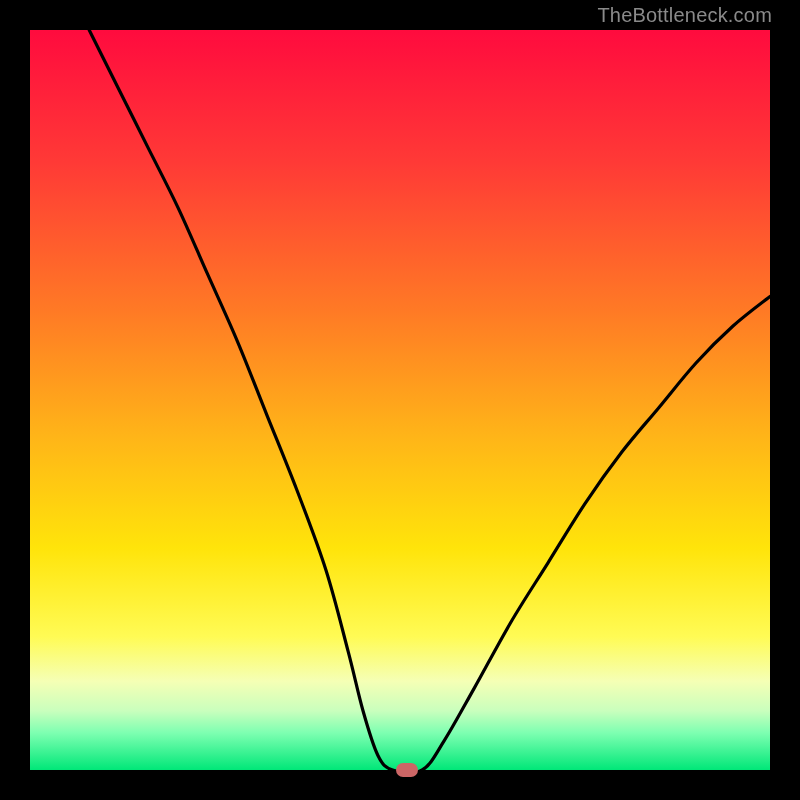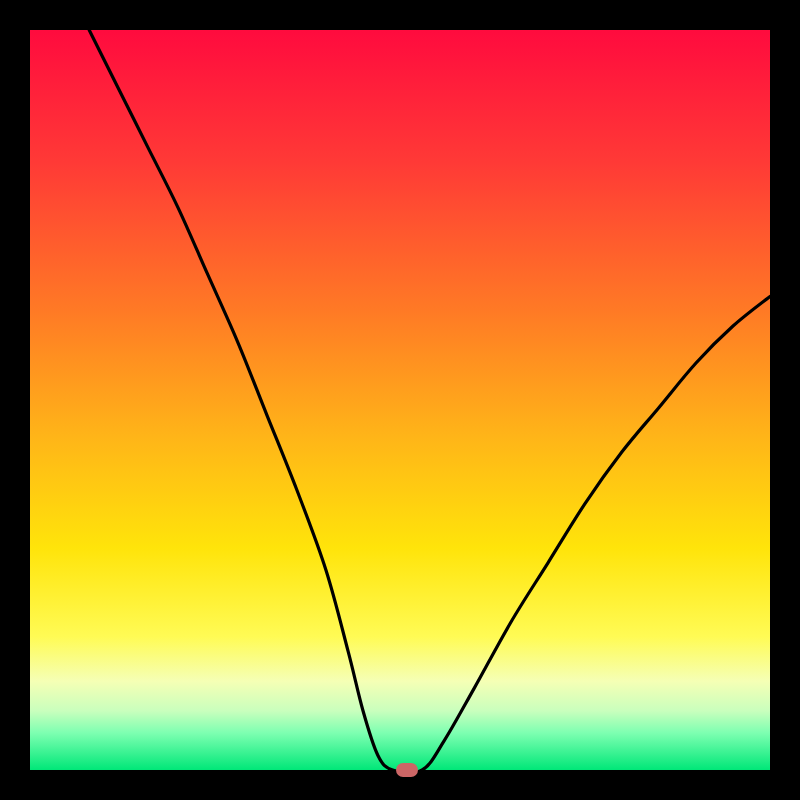--- a/index.html
+++ b/index.html
@@ -63,19 +63,20 @@
     height: 14px;
     border-radius: 7px;
     background: #cc6666;
     transform: translate(-50%, -50%);
   }
 </style>
 </head>
 <body>
 
 <div class="frame">
+  <div class="watermark">TheBottleneck.com</div>
   <div class="plot">
     <svg class="curve" viewBox="0 0 740 740" preserveAspectRatio="none">
       <path id="curve-path" fill="none" stroke="#000" stroke-width="3.2" stroke-linecap="round" stroke-linejoin="round" d="M 59.2 0.0 C 64.1 9.9, 78.9 39.5, 88.8 59.2 C 98.7 78.9, 108.5 98.7, 118.4 118.4 C 128.3 138.1, 138.1 156.6, 148.0 177.6 C 157.9 198.6, 167.7 222.0, 177.6 244.2 C 187.5 266.4, 197.3 287.4, 207.2 310.8 C 217.1 334.2, 226.9 360.1, 236.8 384.8 C 246.7 409.5, 256.5 432.9, 266.4 458.8 C 276.3 484.7, 287.4 513.1, 296.0 540.2 C 304.6 567.3, 312.0 598.2, 318.2 621.6 C 324.4 645.0, 328.1 663.5, 333.0 680.8 C 337.9 698.1, 342.9 715.3, 347.8 725.2 C 352.7 735.1, 355.2 737.5, 362.6 740.0 C 370.0 742.5, 383.6 744.9, 392.2 740.0 C 400.8 735.1, 405.8 724.0, 414.4 710.4 C 423.0 696.8, 432.9 678.3, 444.0 658.6 C 455.1 638.9, 468.7 613.0, 481.0 592.0 C 493.3 571.0, 505.7 552.5, 518.0 532.8 C 530.3 513.1, 542.7 492.1, 555.0 473.6 C 567.3 455.1, 579.7 437.8, 592.0 421.8 C 604.3 405.8, 616.7 392.2, 629.0 377.4 C 641.3 362.6, 653.7 346.6, 666.0 333.0 C 678.3 319.4, 690.7 307.1, 703.0 296.0 C 715.3 284.9, 733.8 271.3, 740.0 266.4"></path>
     </svg>
     <div class="marker" id="marker" style="left: 377.4px; top: 740px;"></div>
   </div>
 </div>
 
 </body></html>

